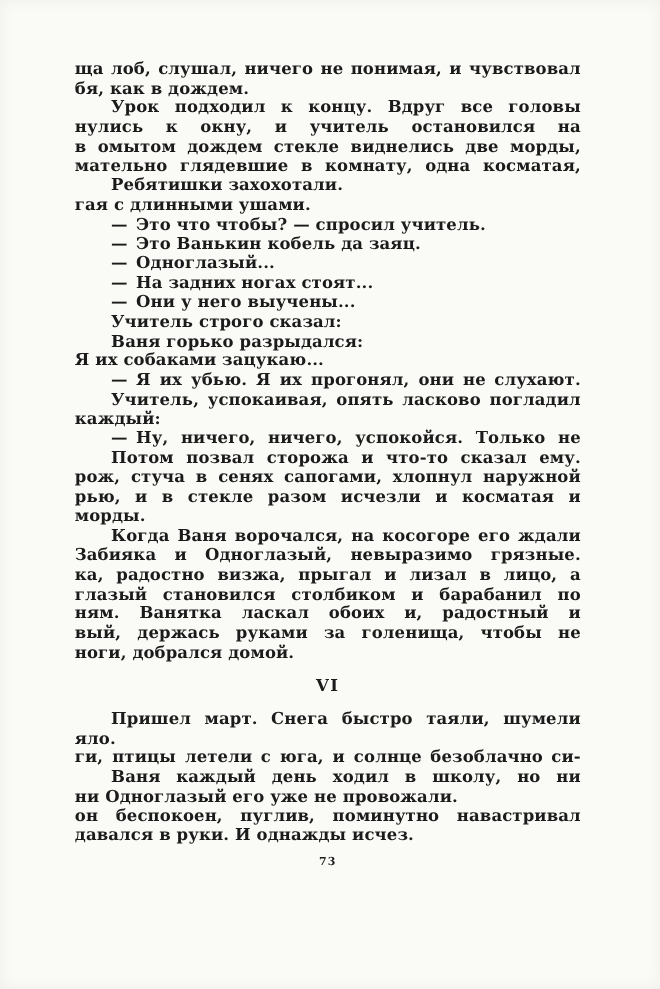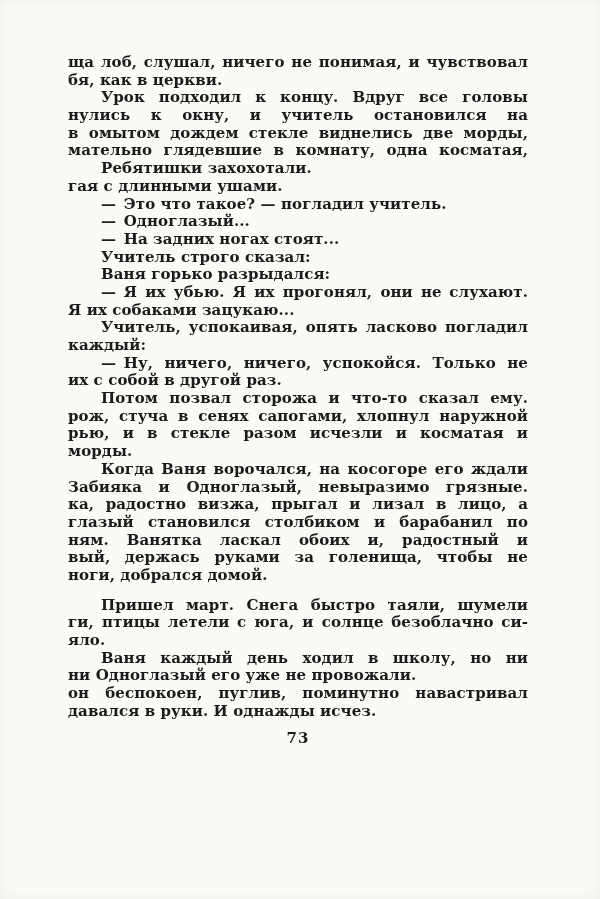--- a/index.html
+++ b/index.html
@@ -44,66 +44,68 @@
     height: 17.7px;
     line-height: 17.7px;
     text-align: center;
     font-size: 15px;
     letter-spacing: 1.5px;
   }
   .spacer-after-heading { height: 12px; }
   .page-number {
     margin-top: 9px;
     text-align: center;
-    font-size: 15px;
+    font-size: 10px;
     letter-spacing: 1px;
   }
 </style>
 </head>
 <body>
 
 <div class="page">
   <div class="text-col">
     <div>
         <div class="line just">ща лоб, слушал, ничего не понимая, и чувствовал се-</div>
-        <div class="line">бя, как в церкви.</div>
+        <div class="line">бя, как в дождем.</div>
         <div class="line indent just">Урок подходил к концу. Вдруг все головы повер-</div>
         <div class="line just">нулись к окну, и учитель остановился на полуслове:</div>
         <div class="line just">в омытом дождем стекле виднелись две морды, вни-</div>
         <div class="line just">мательно глядевшие в комнату, одна косматая, дру-</div>
         <div class="line indent">Ребятишки захохотали.</div>
         <div class="line">гая с длинными ушами.</div>
-        <div class="line indent">— Это что такое? — погладил учитель.</div>
+        <div class="line indent">— Это что чтобы? — спросил учитель.</div>
+        <div class="line indent">— Это Ванькин кобель да заяц.</div>
         <div class="line indent">— Одноглазый...</div>
         <div class="line indent">— На задних ногах стоят...</div>
+        <div class="line indent">— Они у него выучены...</div>
         <div class="line indent">Учитель строго сказал:</div>
         <div class="line indent">Ваня горько разрыдался:</div>
+        <div class="line">Я их собаками зацукаю...</div>
         <div class="line indent just">— Я их убью. Я их прогонял, они не слухают.</div>
-        <div class="line">Я их собаками зацукаю...</div>
         <div class="line indent just">Учитель, успокаивая, опять ласково погладил по</div>
         <div class="line">каждый:</div>
         <div class="line indent just">— Ну, ничего, ничего, успокойся. Только не бери</div>
-        <div class="line">их с собой в другой раз.</div>
         <div class="line indent just">Потом позвал сторожа и что-то сказал ему. Сто-</div>
         <div class="line just">рож, стуча в сенях сапогами, хлопнул наружной две-</div>
         <div class="line just">рью, и в стекле разом исчезли и косматая и ушастая</div>
         <div class="line">морды.</div>
         <div class="line indent just">Когда Ваня ворочался, на косогоре его ждали и</div>
         <div class="line just">Забияка и Одноглазый, невыразимо грязные. Забия-</div>
         <div class="line just">ка, радостно визжа, прыгал и лизал в лицо, а Одно-</div>
         <div class="line just">глазый становился столбиком и барабанил по коле-</div>
         <div class="line just">ням. Ванятка ласкал обоих и, радостный и счастли-</div>
         <div class="line just">вый, держась руками за голенища, чтобы не вылезли</div>
         <div class="line">ноги, добрался домой.</div>
       </div>
+    <div class="chapter-heading">VI</div>
     <div class="spacer-after-heading"></div>
     <div>
         <div class="line indent just">Пришел март. Снега быстро таяли, шумели овра-</div>
+        <div class="line">яло.</div>
         <div class="line just">ги, птицы летели с юга, и солнце безоблачно си-</div>
-        <div class="line">яло.</div>
         <div class="line indent just">Ваня каждый день ходил в школу, но ни Забияка,</div>
         <div class="line">ни Одноглазый его уже не провожали.</div>
         <div class="line just">он беспокоен, пуглив, поминутно навастривал уши, не</div>
         <div class="line">давался в руки. И однажды исчез.</div>
       </div>
     <div class="page-number">73</div>
   </div>
 </div>
 
 </body></html>

